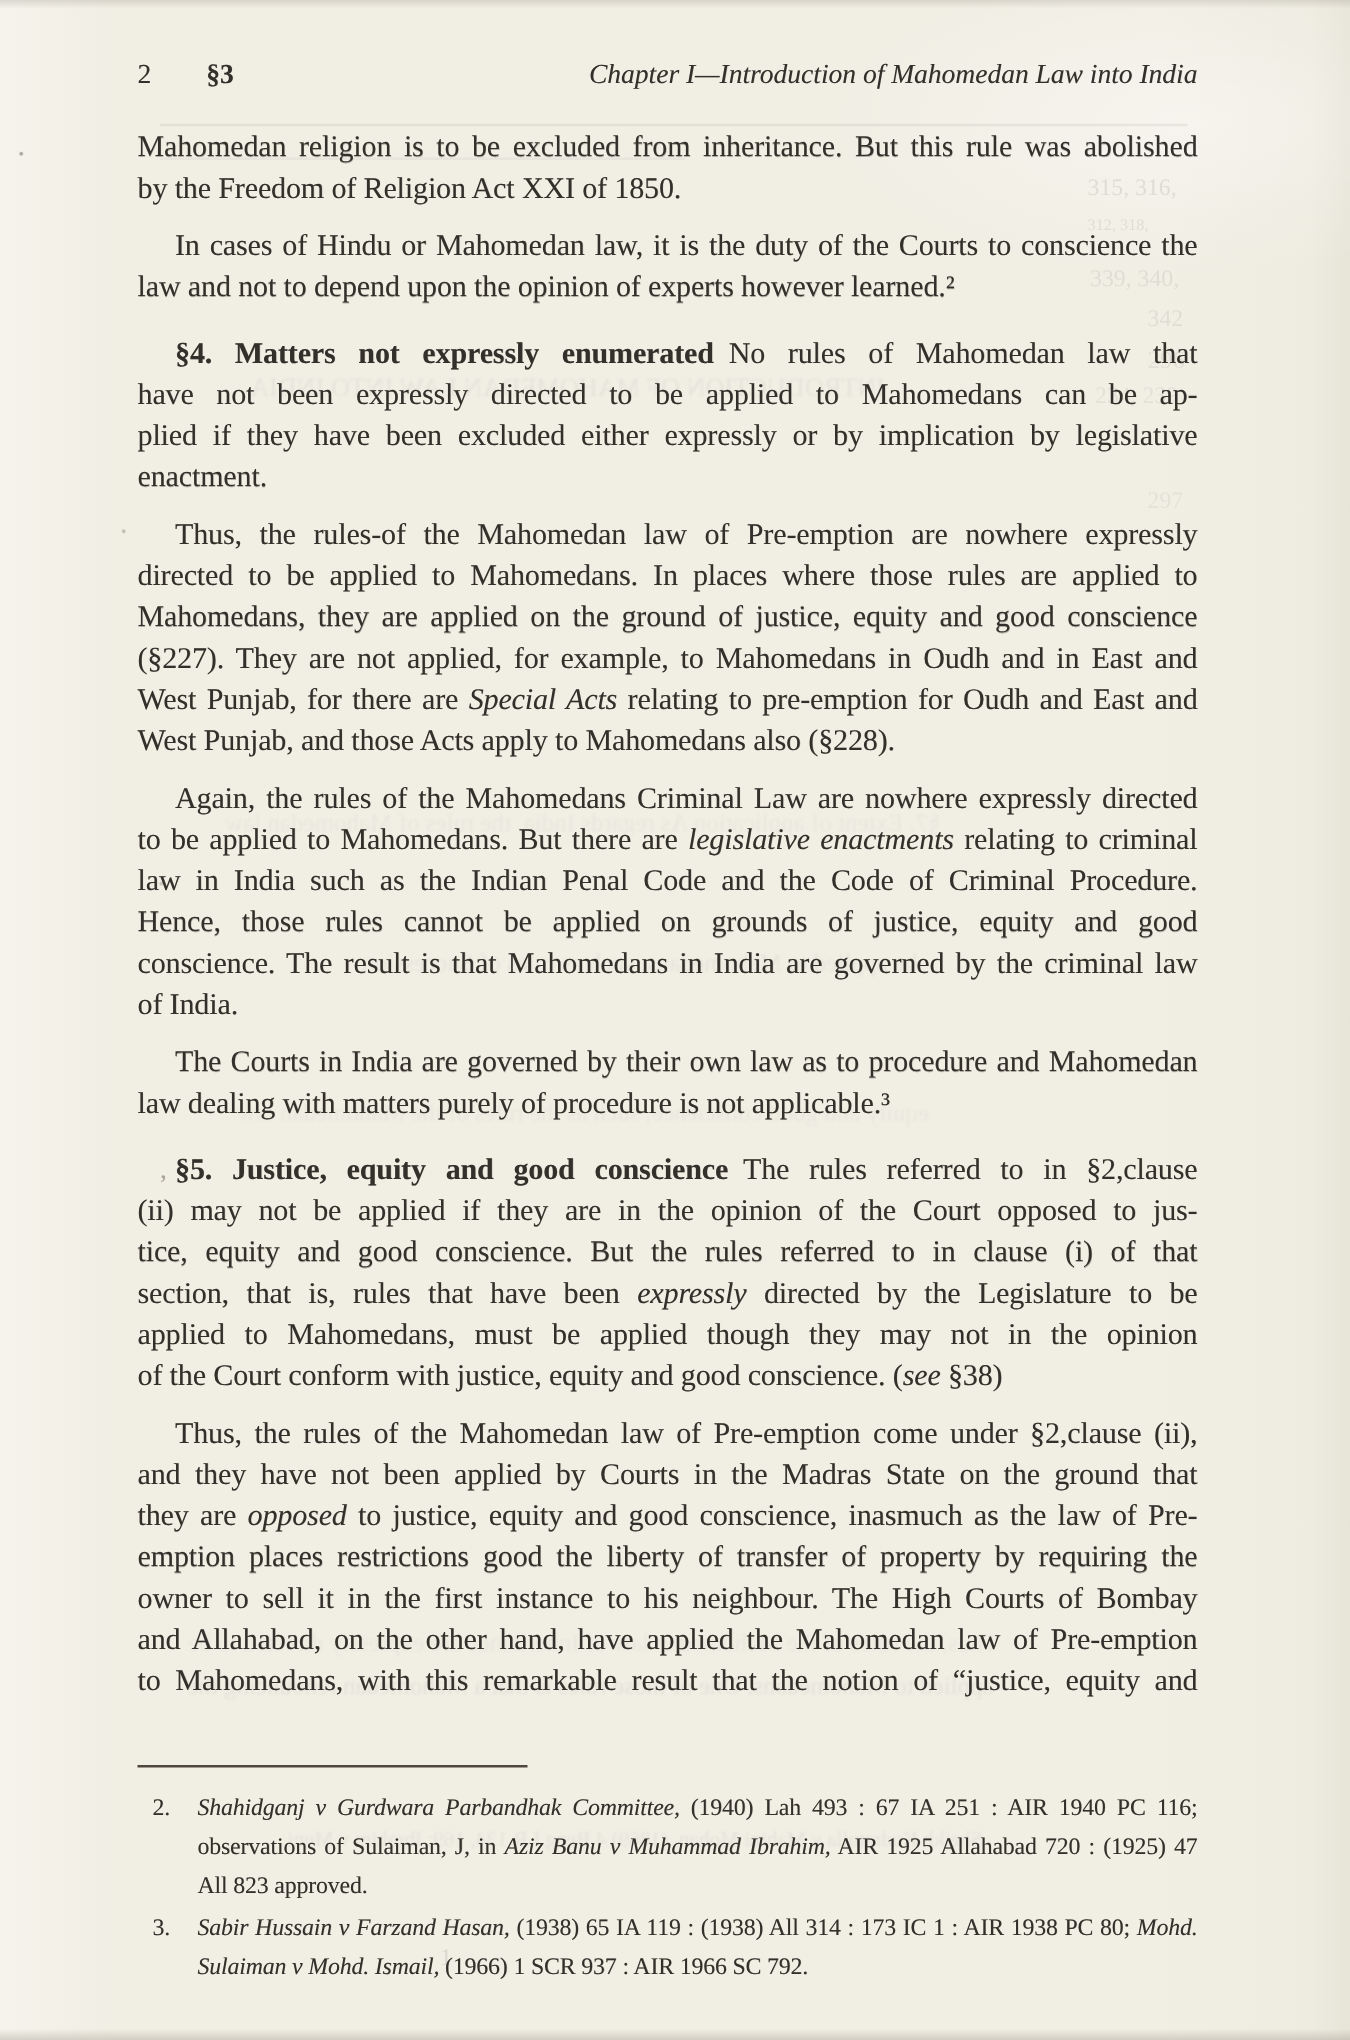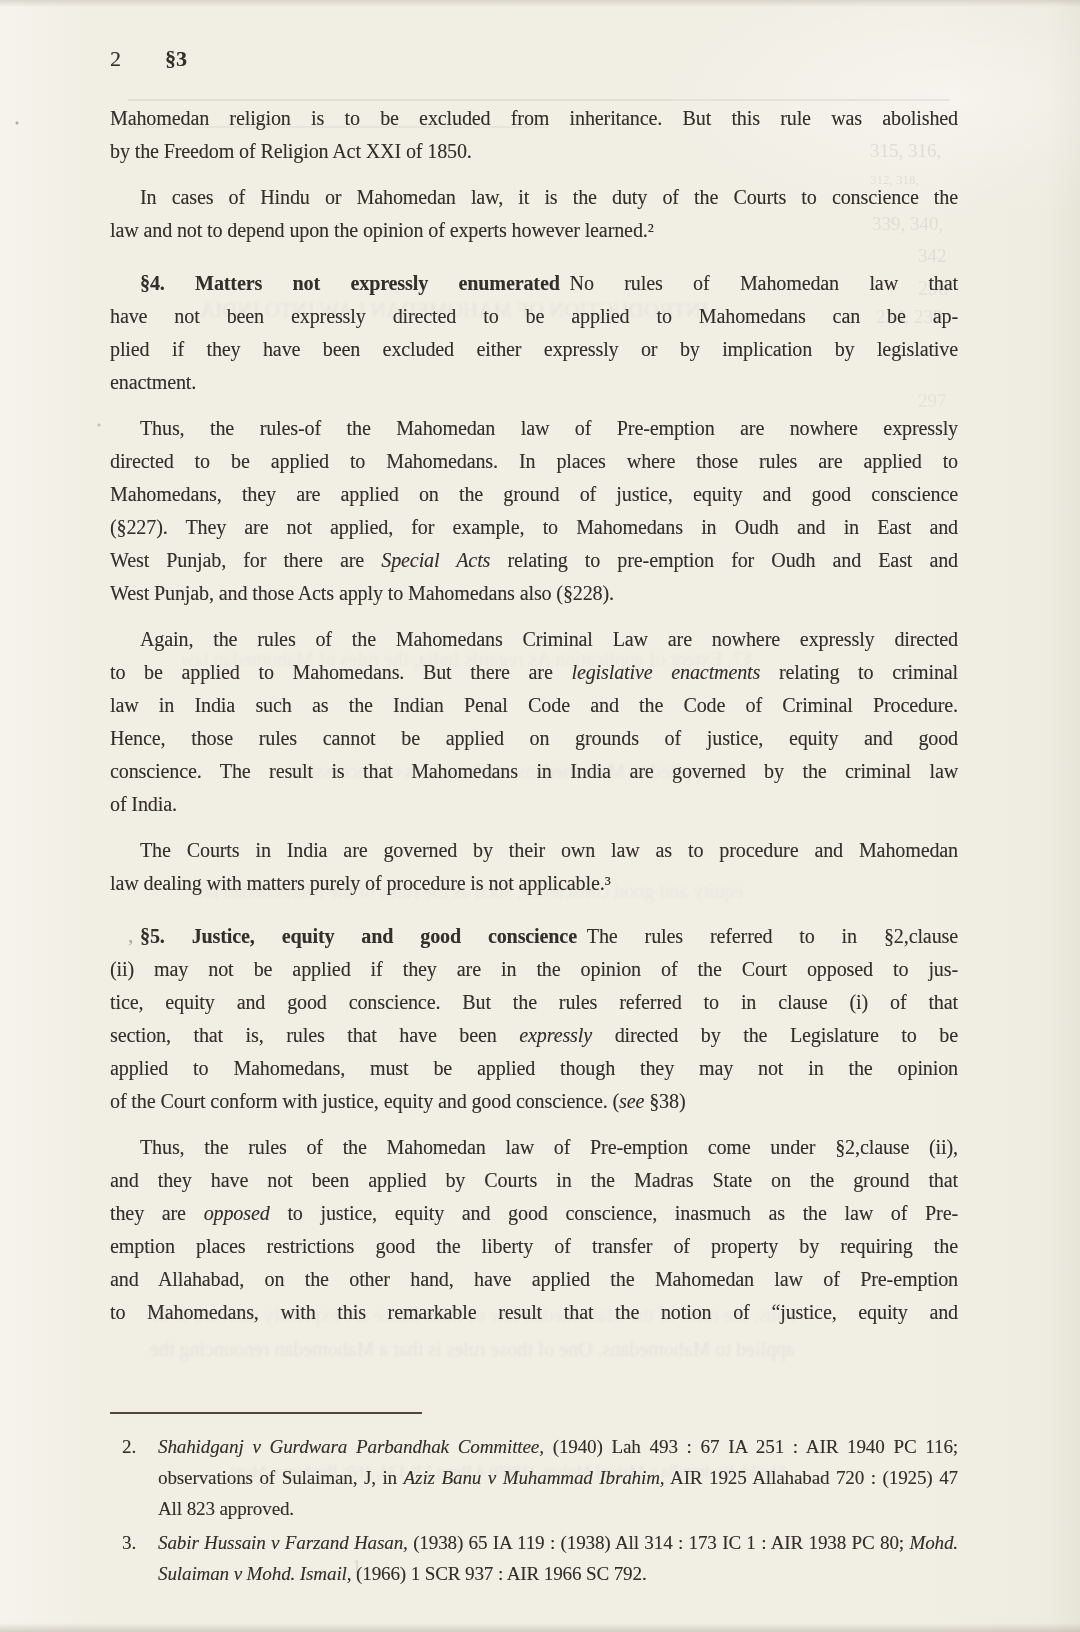--- a/index.html
+++ b/index.html
@@ -19,21 +19,21 @@
     text-shadow:0.25px 0.25px 0.4px rgba(51,46,40,0.35);
   }
   .header{
     position:absolute;top:46px;left:110px;right:122px;
     display:flex;align-items:baseline;font-size:22px;z-index:2;
   }
   .secref{margin-left:44px;font-weight:600;}
   .chapter{margin-left:auto;font-style:italic;}
   .bodytext{
     position:absolute;top:102px;left:110px;width:848px;z-index:2;
-    font-size:20px;line-height:33px;letter-spacing:-0.1px;
+    font-size:24px;line-height:33px;letter-spacing:-0.1px;
   }
   .block{margin:0;}
   .line{text-align:justify;text-align-last:justify;}
   .line.lastline{text-align-last:left;}
   .line.indent{text-indent:30px;}
   .fnsep{
     position:absolute;top:1412px;left:110px;width:312px;height:2px;
     background:#4d473f;z-index:2;
   }
   .footnotes{
@@ -52,20 +52,21 @@
   b{font-weight:700;}
 </style>
 </head>
 <body>
 
 <div class="page">
 
   <div class="header">
     <span class="pgnum">2</span>
     <span class="secref">§3</span>
+    <span class="chapter">Chapter I—Introduction of Mahomedan Law into India</span>
   </div>
 
   <div class="bleed-layer" id="bleed">
       <div class="artifact rule" style="left: 128px; top: 99px; opacity: 0.1; width: 822px;"></div>
       <div class="artifact rule" style="left: 128px; top: 126px; opacity: 0.06; width: 420px;"></div>
       <div class="artifact" style="left: 870px; top: 140px; opacity: 0.22; font-size: 19px;">315, 316,</div>
       <div class="artifact" style="left: 870px; top: 172px; opacity: 0.2; font-size: 13px;">312, 318,</div>
       <div class="artifact" style="left: 872px; top: 213px; opacity: 0.18; font-size: 19px;">339, 340,</div>
       <div class="artifact" style="left: 918px; top: 245px; opacity: 0.18; font-size: 19px;">342</div>
       <div class="artifact" style="left: 918px; top: 277px; opacity: 0.15; font-size: 20px;">296</div>
@@ -123,20 +124,21 @@
         <div class="line">tice, equity and good conscience. But the rules referred to in clause (i) of that</div>
         <div class="line">section, that is, rules that have been <i>expressly</i> directed by the Legislature to be</div>
         <div class="line">applied to Mahomedans, must be applied though they may not in the opinion</div>
         <div class="line lastline">of the Court conform with justice, equity and good conscience. (<i>see</i> §38)</div>
       </div>
       <div class="block" style="margin-top: 13px;">
         <div class="line indent">Thus, the rules of the Mahomedan law of Pre-emption come under §2,clause (ii),</div>
         <div class="line">and they have not been applied by Courts in the Madras State on the ground that</div>
         <div class="line">they are <i>opposed</i> to justice, equity and good conscience, inasmuch as the law of Pre-</div>
         <div class="line">emption places restrictions good the liberty of transfer of property by requiring the</div>
+        <div class="line">owner to sell it in the first instance to his neighbour. The High Courts of Bombay</div>
         <div class="line">and Allahabad, on the other hand, have applied the Mahomedan law of Pre-emption</div>
         <div class="line">to Mahomedans, with this remarkable result that the notion of “justice, equity and</div>
       </div>
     </div>
 
   <div class="fnsep"></div>
 
   <div class="footnotes" id="footnotes">
       <div class="fn">
         <span class="fn-num">2.</span>

